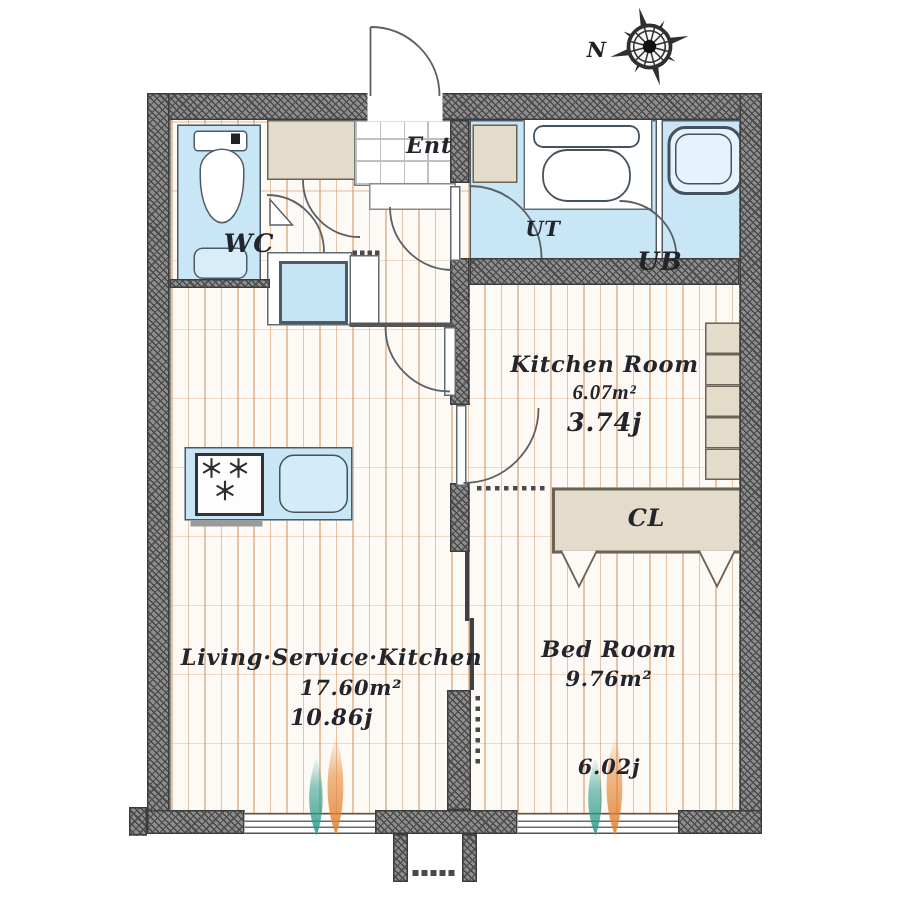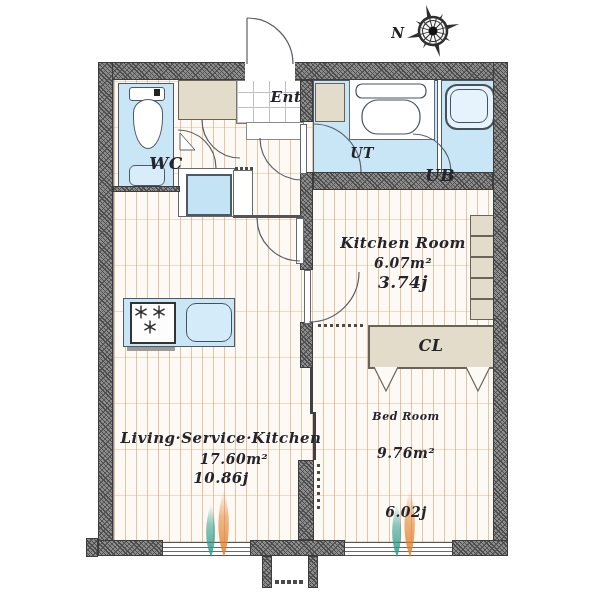--- a/index.html
+++ b/index.html
@@ -215,26 +215,26 @@
   </svg>
 
   <div class="lbl" style="left:146px;top:163px;font-size:17px;margin-left:20px;">WC</div>
   <div class="lbl" style="left:270px;top:97px;font-size:15px;padding-left:32px;">Ent</div>
   <div class="lbl" style="left:362px;top:153px;font-size:14px;">UT</div>
   <div class="lbl" style="left:440px;top:151px;font-size:17px;margin-top:24px;">UB</div>
   <div class="lbl" style="left:431px;top:345px;font-size:16px;">CL</div>
 
   <div>
     <div class="lbl" style="left:403px;top:243px;font-size:15px;">Kitchen Room</div>
-    <div class="lbl" style="left:403px;top:263px;font-size:14px;">6.07m²</div>
+    <div class="lbl" style="left:403px;top:263px;font-size:14px;font-family:Liberation Serif, serif;">6.07m²</div>
     <div class="lbl" style="left:403px;top:282px;font-size:17px;">3.74j</div>
   </div>
 
   <div>
-    <div class="lbl" style="left:406px;top:416px;font-size:11px;">Bed Room</div>
+    <div class="lbl" style="left:406px;top:433px;font-size:15px;">Bed Room</div>
     <div class="lbl" style="left:406px;top:453px;font-size:14px;">9.76m²</div>
     <div class="lbl" style="left:406px;top:472px;font-size:14px;margin-top:40px;">6.02j</div>
   </div>
 
   <div>
     <div class="lbl" style="left:221px;top:438px;font-size:15px;">Living·Service·Kitchen</div>
     <div class="lbl" style="left:221px;top:459px;font-size:14px;margin-left:13px;">17.60m²</div>
     <div class="lbl" style="left:221px;top:478px;font-size:15px;">10.86j</div>
   </div>
 

